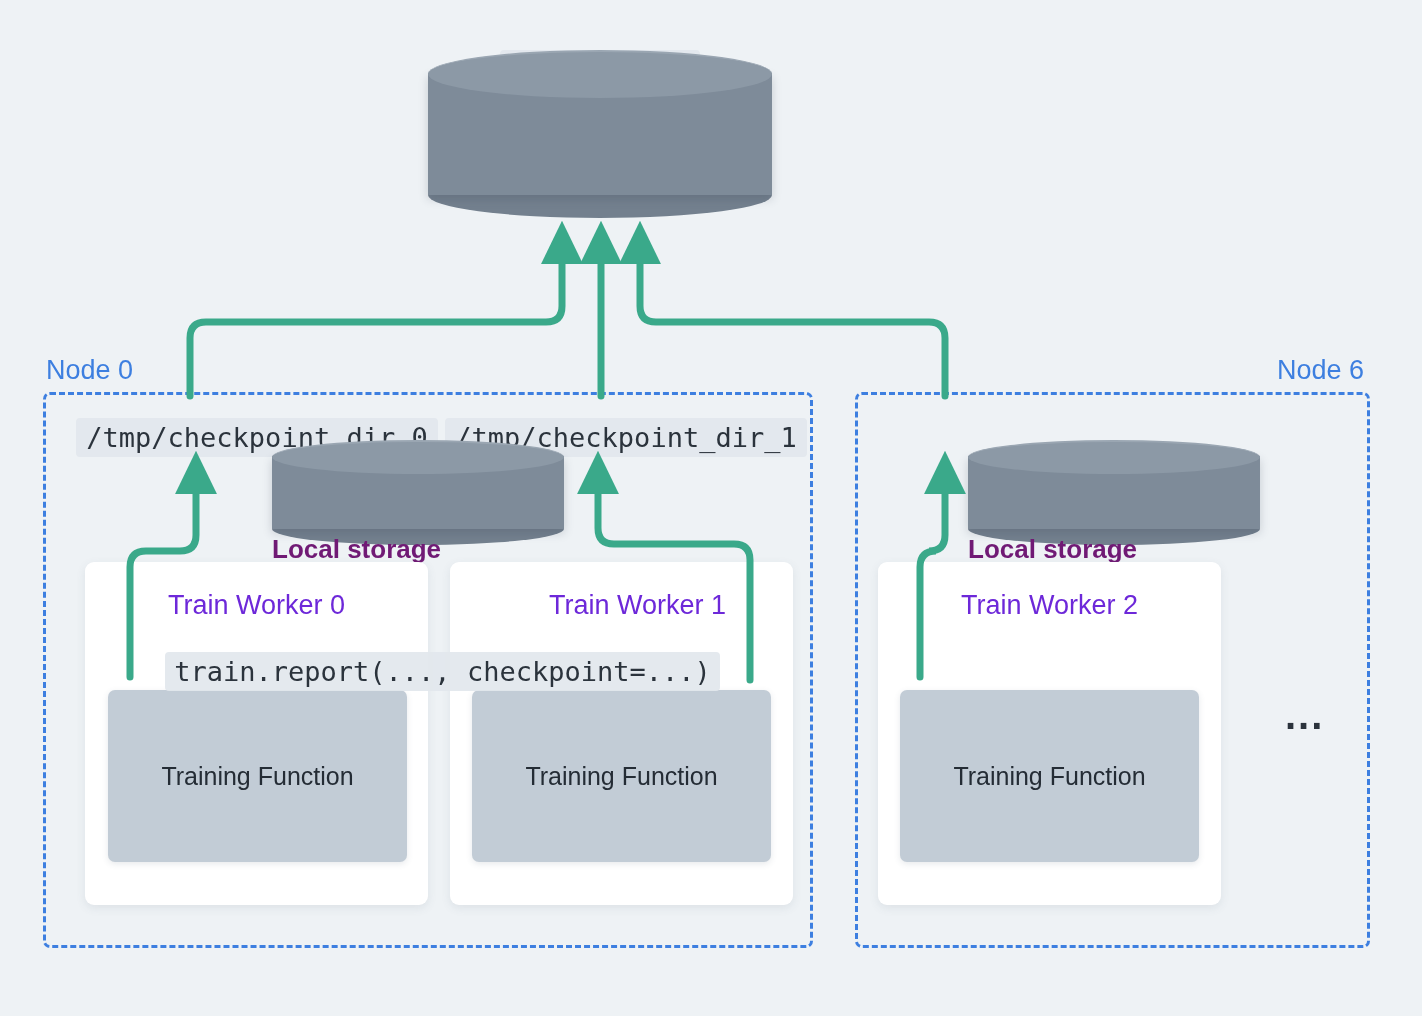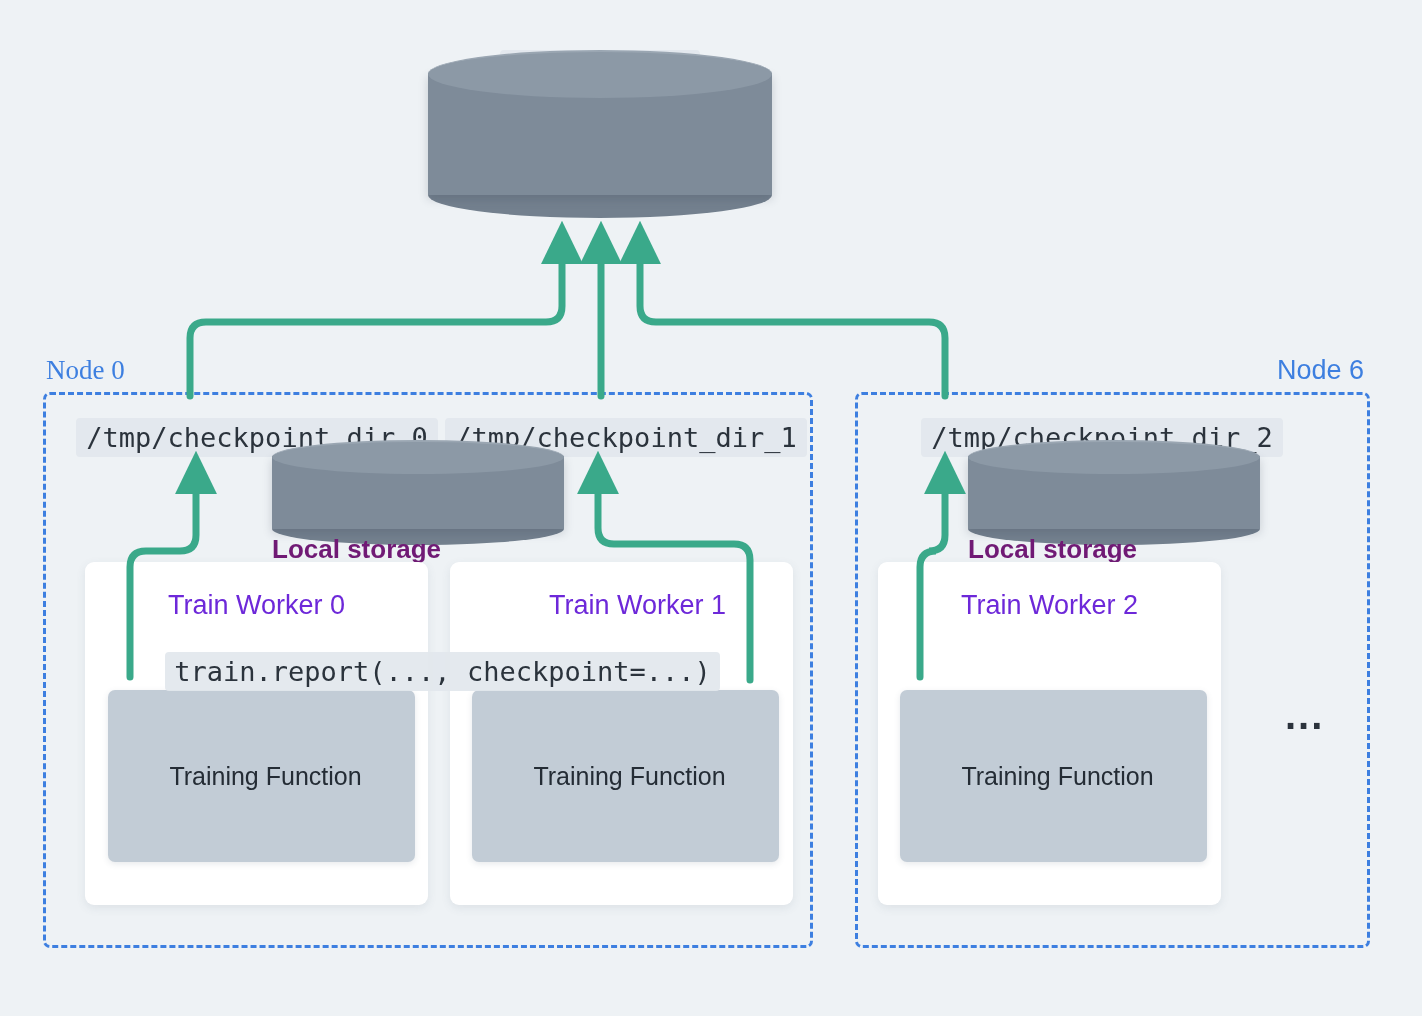--- a/index.html
+++ b/index.html
@@ -128,21 +128,20 @@
     background: #c2ccd6;
     border-radius: 7px;
     display: flex;
     align-items: center;
     justify-content: center;
     color: #242c35;
     font-size: 25px;
     font-family: "Liberation Sans", sans-serif;
     box-shadow: 0 2px 6px rgba(70,85,105,0.13);
     z-index: 4;
-    padding-left: 8px;
   }
 
   .ellipsis {
     position: absolute;
     color: #2b333c;
     font-size: 40px;
     font-weight: bold;
     line-height: 1;
     letter-spacing: 2px;
     z-index: 3;
@@ -176,21 +175,21 @@
   </svg>
 
   <div class="cylinder" style="left:428px; top:50px; width:344px; height:165px;">
     <div class="cyl-bottom" style="top:122px; height:46px;"></div>
     <div class="cyl-body" style="top:23px; height:122px;"></div>
     <div class="cyl-top" style="top:0px; height:46px;"></div>
   </div>
   <div class="code-badge badge-light" style="left:500px; top:50px; width:200px; height:40px; font-size:27px;">s3://bucket</div>
   <div class="code-badge badge-dark" style="left:490px; top:127px; width:220px; height:42px; font-size:27px;">storage_path</div>
 
-  <div class="node-label" style="left:46px; top:355px;font-family:Liberation Serif, serif;">Node 0</div>
+  <div class="node-label" style="left:46px; top:355px;">Node 0</div>
   <div class="node-box" style="left:43px; top:392px; width:770px; height:556px;"></div>
 
   <div class="cylinder" style="left:272px; top:440px; width:292px; height:104px;">
     <div class="cyl-bottom" style="top:73px; height:32px;"></div>
     <div class="cyl-body" style="top:16px; height:73px;"></div>
     <div class="cyl-top" style="top:0px; height:32px;"></div>
     <div class="cyl-label" style="top:46px; font-size:26px;">Local storage</div>
   </div>
 
   <div class="code-badge badge-light" style="left:76px; top:418px; width:362px; height:39px; font-size:27px;">/tmp/checkpoint_dir_0</div>
@@ -211,21 +210,20 @@
   <div class="node-label" style="left:1277px; top:355px;">Node 6</div>
   <div class="node-box" style="left:855px; top:392px; width:515px; height:556px;"></div>
 
   <div class="cylinder" style="left:968px; top:440px; width:292px; height:104px;">
     <div class="cyl-bottom" style="top:73px; height:32px;"></div>
     <div class="cyl-body" style="top:16px; height:73px;"></div>
     <div class="cyl-top" style="top:0px; height:32px;"></div>
     <div class="cyl-label" style="top:46px; font-size:26px;">Local storage</div>
   </div>
 
-  <div class="code-badge badge-light" style="left:921px; top:418px; width:362px; height:39px; font-size:27px;">/tmp/checkpoint_dir_2</div>
 
   <div class="worker-card" style="left:878px; top:562px; width:343px; height:343px;">
     <div class="worker-title" style="top:28px;">Train Worker 2</div>
   </div>
   <div class="train-fn" style="left:900px; top:690px; width:299px; height:172px;">Training Function</div>
 
   <div class="ellipsis" style="left:1285px; top:695px;">...</div>
 
 </div>
 

